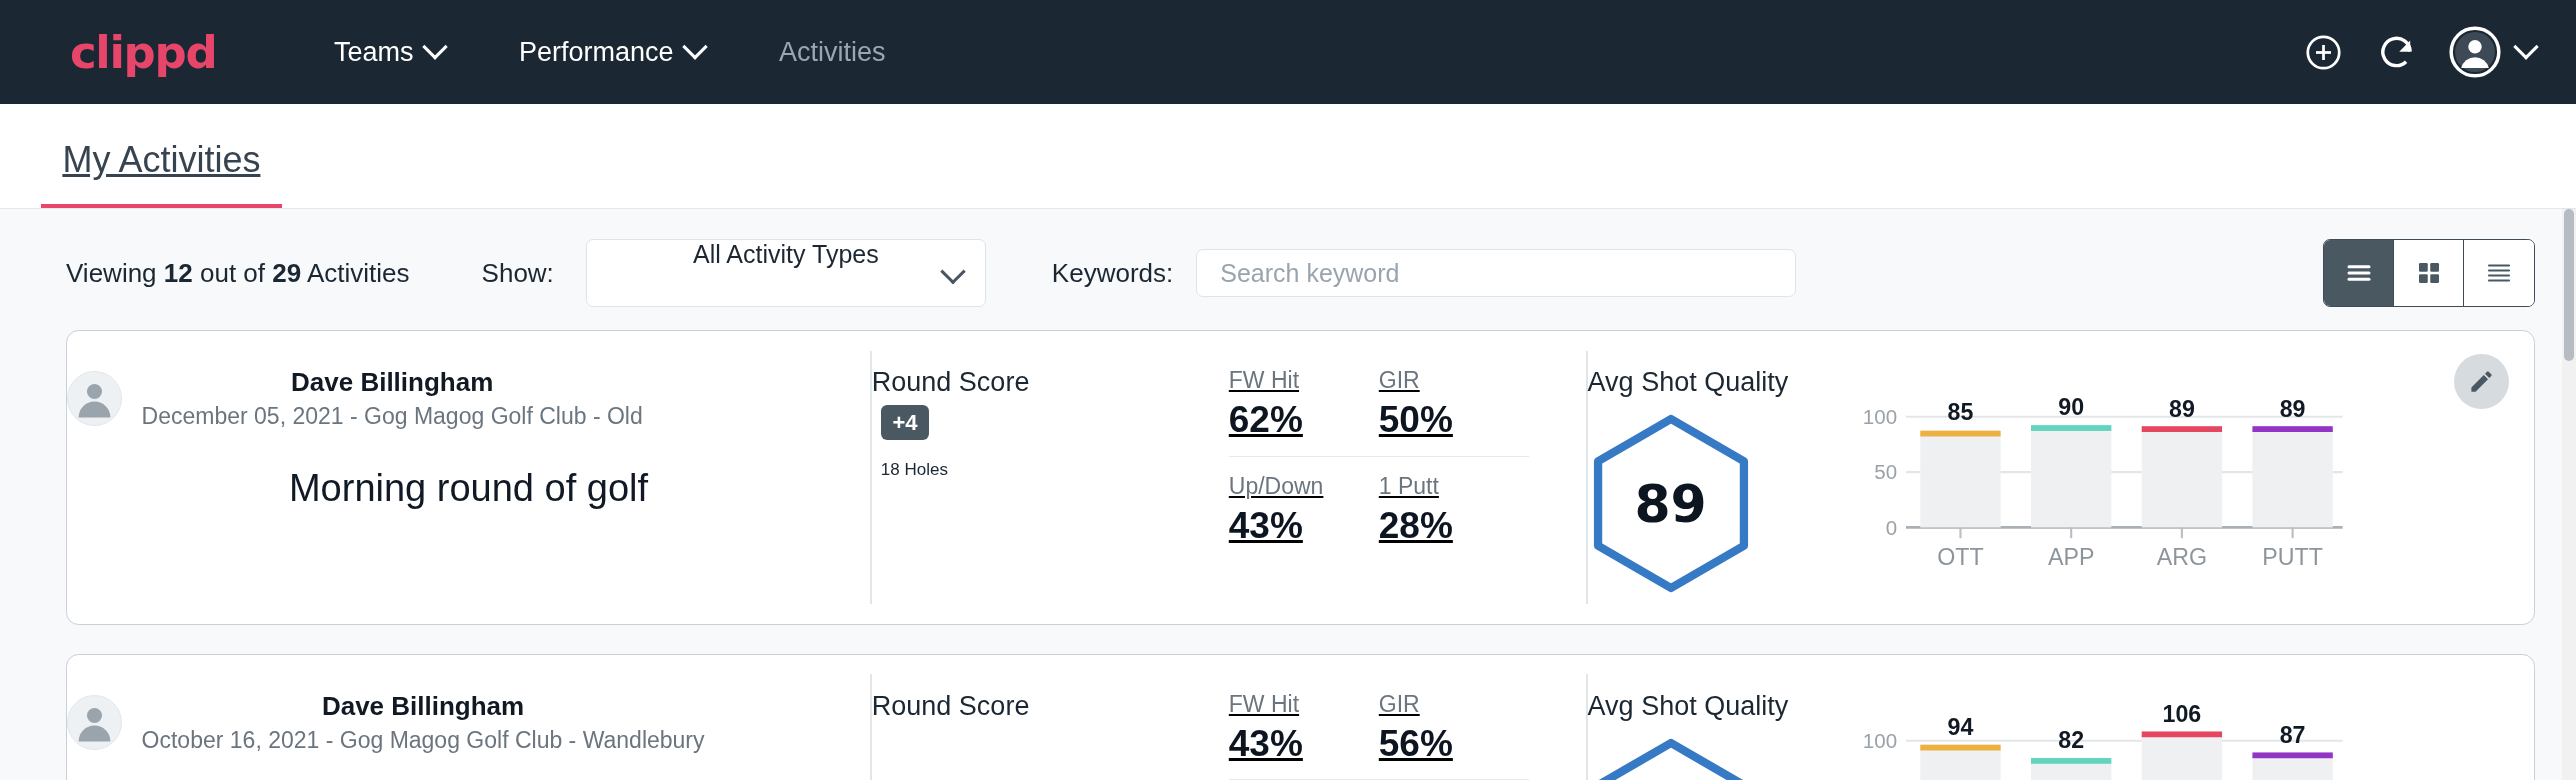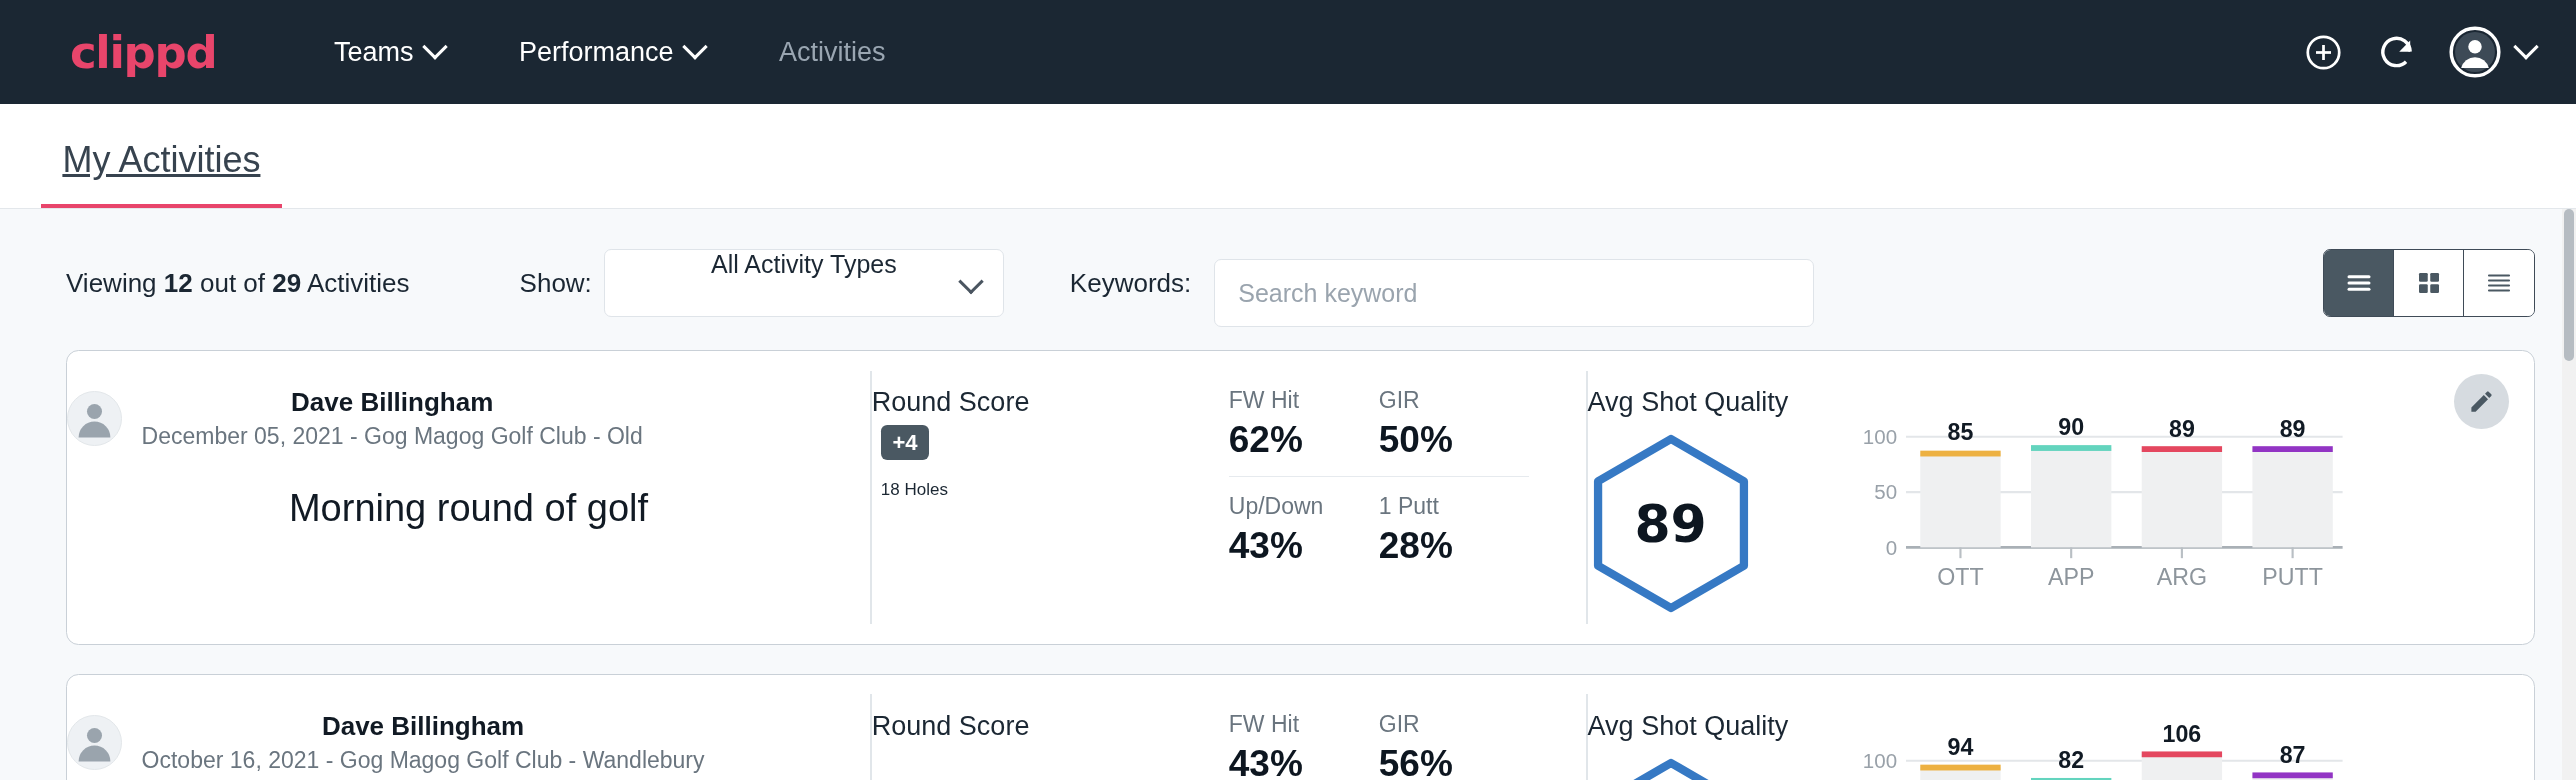--- a/index.html
+++ b/index.html
@@ -86,22 +86,22 @@
     align-items: center;
     padding: 30px 41px 23px 66px;
     gap: 0;
   }
   .viewing {
     font-size: 26px;
     color: #1b2733;
   }
   .viewing b { font-weight: 700; }
   .filter-group {
-    display: flex; align-items: center; gap: 12px;
-    margin-left: 110px;
+    display: flex; align-items: center; gap: 32px;
+    margin-left: 72px;
   }
   .filter-label { font-size: 26px; color: #1b2733; }
   .select {
     width: 400px; height: 68px;
     background: #fff;
     border: 1.8px solid #dfe4e9;
     border-radius: 7.1px;
     display: flex; align-items: center;
     padding: 0 23px;
     font-size: 25px;
@@ -111,30 +111,29 @@
   }
   .select .sel-chev {
     margin-left: auto;
     width: 18px; height: 18px;
     border-right: 3.6px solid #4a5560;
     border-bottom: 3.6px solid #4a5560;
     transform: rotate(45deg) translate(-4.5px,-4.5px);
   }
   .kw-group { display:flex; align-items:center; gap: 23px; margin-left: 66px; }
   .search-input {
-    width: 600px; height: 68px;
+    width: 600px; height: 48px;
     background: #fff;
     border: 1.8px solid #dfe4e9;
     border-radius: 7.1px;
     padding: 0 23px;
     font-size: 25px;
     color: #1b2733;
     font-family: "Liberation Sans", sans-serif;
     outline: none;
-    margin-top: 20px;
   }
   .search-input::placeholder { color: #9aa4ae; }
 
   .viewtoggle {
     margin-left: auto;
     display: flex;
     border: 1.8px solid #3f4b57;
     border-radius: 7.1px;
     overflow: hidden;
     height: 68px;
@@ -187,21 +186,21 @@
   }
   .score-stack { display:flex; flex-direction:column; align-items:flex-start; margin-left: 9px;}
   .badge {
     background: #4a5862; color: #fff;
     font-size: 22px; font-weight: 700;
     border-radius: 6.2px; padding: 4.5px 11.6px;
     margin-bottom: 19.6px;
   }
   .holes { font-size: 17px; color: #1b2733; }
 
-  .col-stats { width: 357px; }
+  .col-stats { width: 357px; text-decoration: underline; }
   .stat-grid { display: grid; grid-template-columns: 150px 150px; column-gap: 0px; }
   .stat { padding-right: 23px; }
   .stat .lab { font-size: 23px; color: #6a757f; }
   .stat .val { font-size: 37px; font-weight: 700; color: #0d1620; margin-top: 5.4px; }
   .stat.top { border-bottom: 1.8px solid #e6eaee; padding-bottom: 14.3px; }
   .stat.bot { padding-top: 16px; }
 
   .col-quality { flex: 1; padding-left: 48px; display: flex; }
   .hexwrap { margin-top: 16px; }
   .hex { position: relative; width: 166px; height: 179px; }

